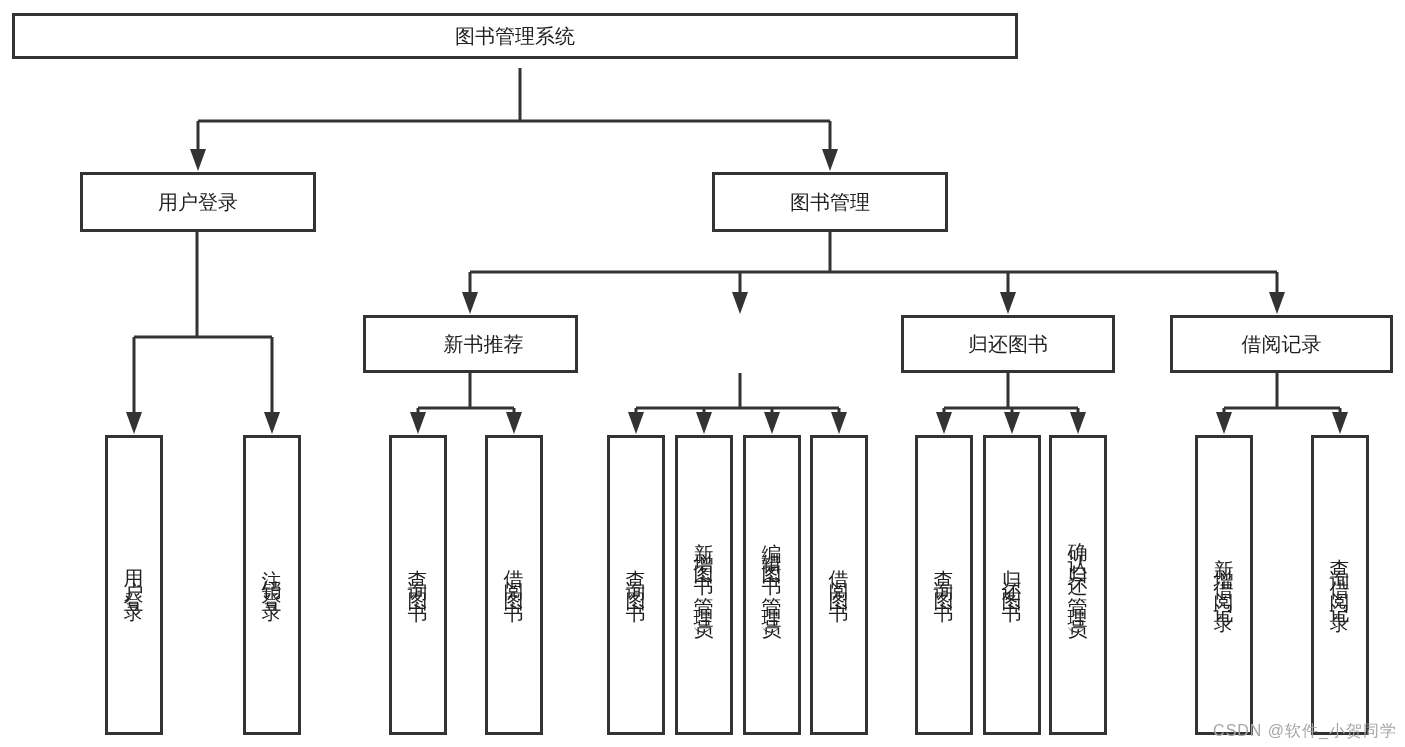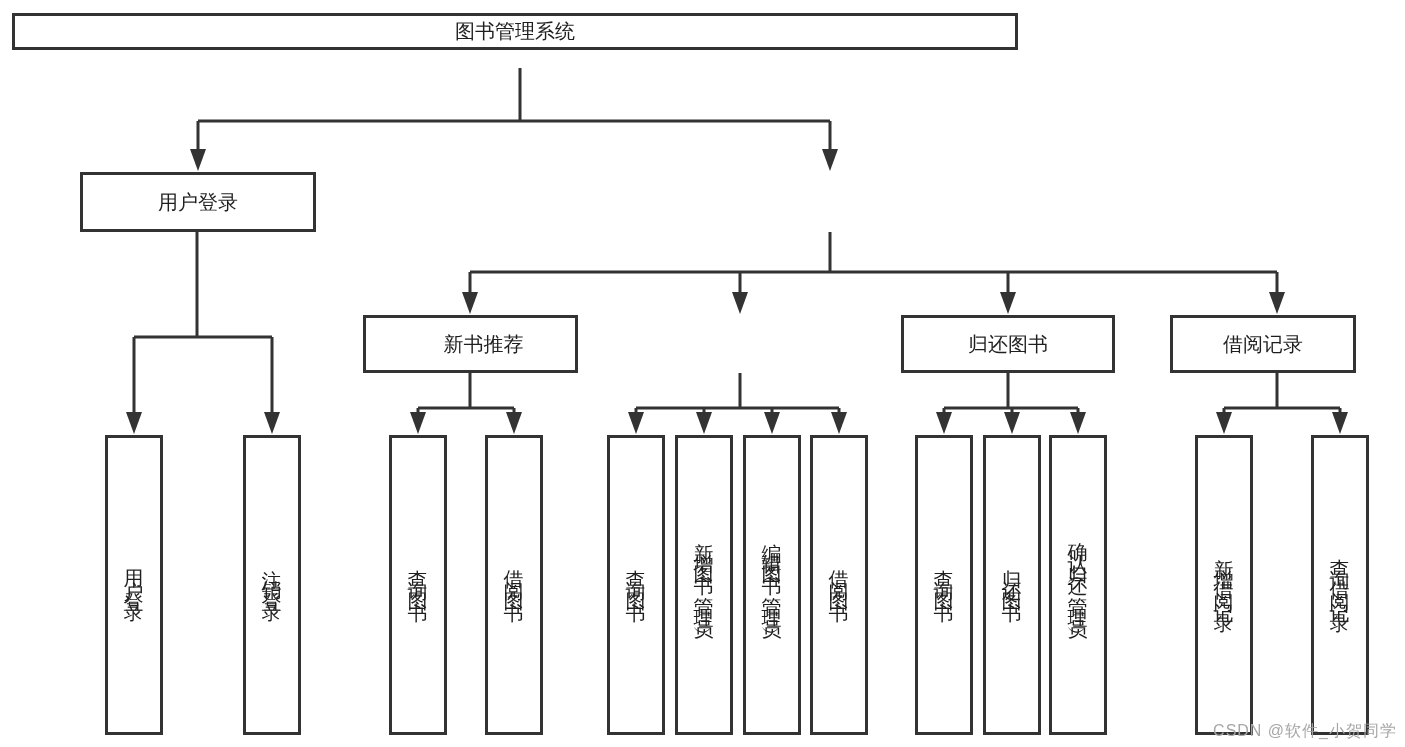--- a/index.html
+++ b/index.html
@@ -49,21 +49,21 @@
   }
   .vtext {
     writing-mode: vertical-rl;
     text-orientation: mixed;
     font-size: 20px;
     letter-spacing: 11px;
     line-height: 1;
     color: #1f1f1f;
     white-space: nowrap;
   }
-  .root-box   { left: 12px;  top: 13px;  width: 1006px; height: 37px; }
+  .root-box   { left: 12px;  top: 13px;  width: 1006px; height: 46px; }
   .l1-box     { top: 172px; height: 60px; width: 236px; }
   .l2-box     { top: 315px; height: 58px; }
   #watermark {
     position: absolute;
     right: 8px;
     bottom: 5px;
     font-size: 16px;
     color: #a6a6a6;
     z-index: 3;
     letter-spacing: 1px;
@@ -117,24 +117,25 @@
       <polygon points="1078,434 1070,412 1086,412"></polygon>
 
       <polygon points="1224,434 1216,412 1232,412"></polygon>
       <polygon points="1340,434 1332,412 1348,412"></polygon>
     </g>
   </svg>
 
   <div class="hbox root-box">图书管理系统</div>
 
   <div class="hbox l1-box" style="left:80px;">用户登录</div>
+  <div class="hbox l1-box" style="left:712px;">图书管理</div>
 
   <div class="hbox l2-box" style="left:363px; width:215px;padding-left:26px;">新书推荐</div>
   <div class="hbox l2-box" style="left:901px; width:214px;">归还图书</div>
-  <div class="hbox l2-box" style="left:1170px; width:186px;">借阅记录</div>
+  <div class="hbox l2-box" style="left:1170px; width:223px;">借阅记录</div>
 
   <div class="vbox" style="left:105px;">
     <span class="vtext">用户登录</span>
   </div>
   <div class="vbox" style="left:243px;">
     <span class="vtext">注销登录</span>
   </div>
 
   <div class="vbox" style="left:389px;">
     <span class="vtext">查询图书</span>

